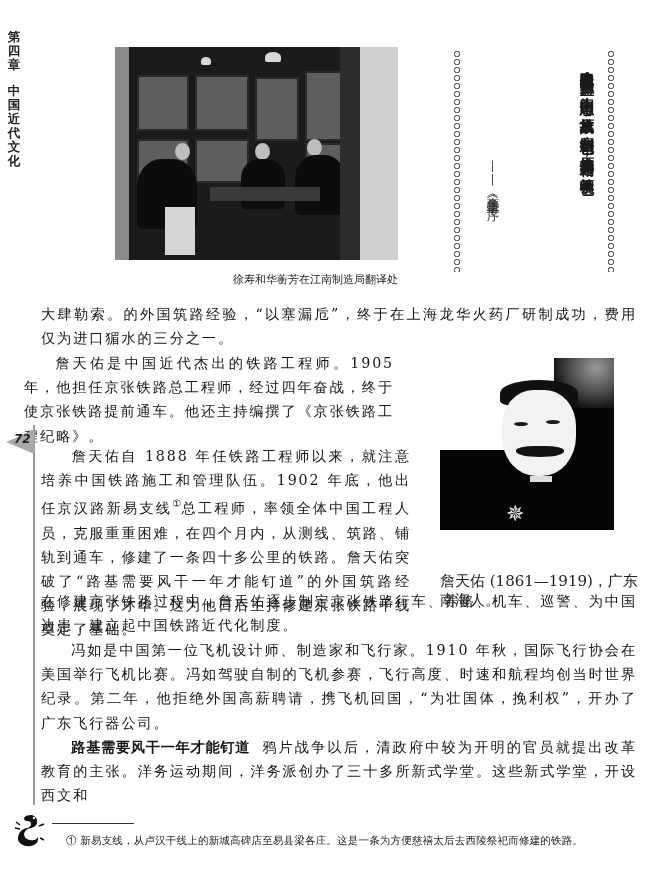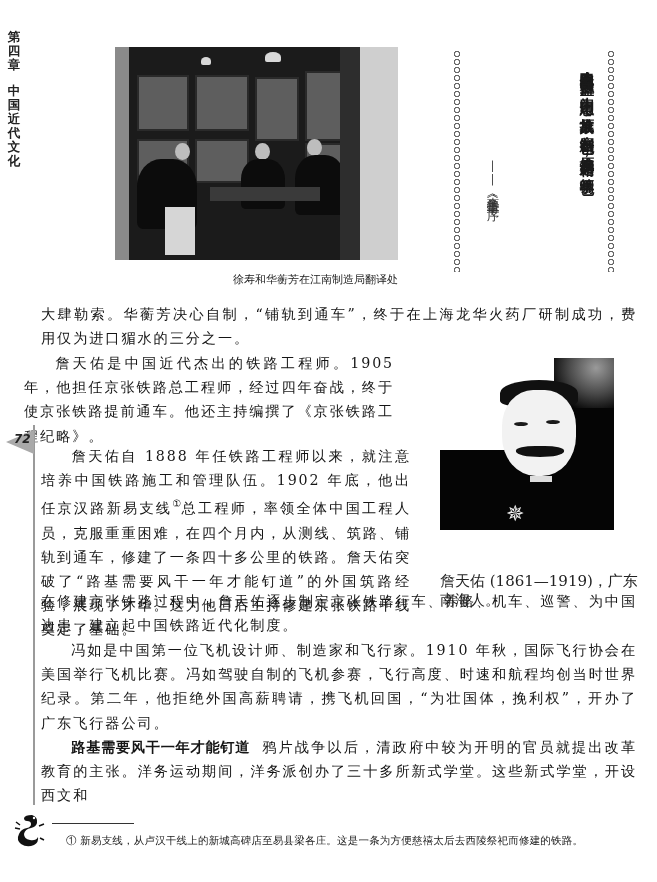--- a/index.html
+++ b/index.html
@@ -123,21 +123,21 @@
 </div>
 <div class="abs caption-top">徐寿和华蘅芳在江南制造局翻译处</div>
 
 <div class="abs quote-box">
   <div class="quote-border right"></div>
   <div class="quote-border left"></div>
   <div class="quote-cols">今欧罗巴各国日益强盛，为中国边患。推其原故，制器精也；推原制器之精，算学明也。</div>
   <div class="quote-attrib">——李善兰《重学·序》</div>
 </div>
 
-<div class="abs text p1">大肆勒索。华蘅芳决心自制，“铺轨到通车”，终于在上海龙华火药厂研制成功，费用仅为进口猸水的三分之一。</div>
+<div class="abs text p1">大肆勒索。的外国筑路经验，“以塞漏卮”，终于在上海龙华火药厂研制成功，费用仅为进口猸水的三分之一。</div>
 
 <div class="abs text p2">
   <span class="indent"></span><span>詹天佑是中国近代杰出的铁路工程师。1905 年，他担任京张铁路总工程师，经过四年奋战，终于使京张铁路提前通车。他还主持编撰了《京张铁路工程纪略》。</span>
 </div>
 
 <div class="abs text p3">
   <span class="indent"></span><span>詹天佑自 1888 年任铁路工程师以来，就注意培养中国铁路施工和管理队伍。1902 年底，他出任京汉路新易支线</span><span class="sup">①</span><span>总工程师，率领全体中国工程人员，克服重重困难，在四个月内，从测线、筑路、铺轨到通车，修建了一条四十多公里的铁路。詹天佑突破了“路基需要风干一年才能钉道”的外国筑路经验，展现了才华。这为他日后主持修建京张铁路干线奠定了基础。</span>
 </div>
 
 <div class="abs text p3-cont">在修建京张铁路过程中，詹天佑逐步制定京张铁路行车、养路、机车、巡警、为中国边患，建立起中国铁路近代化制度。</div>

